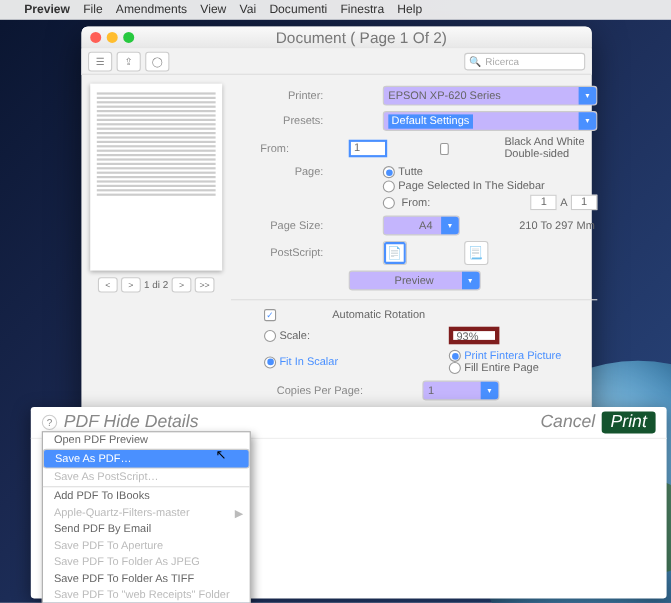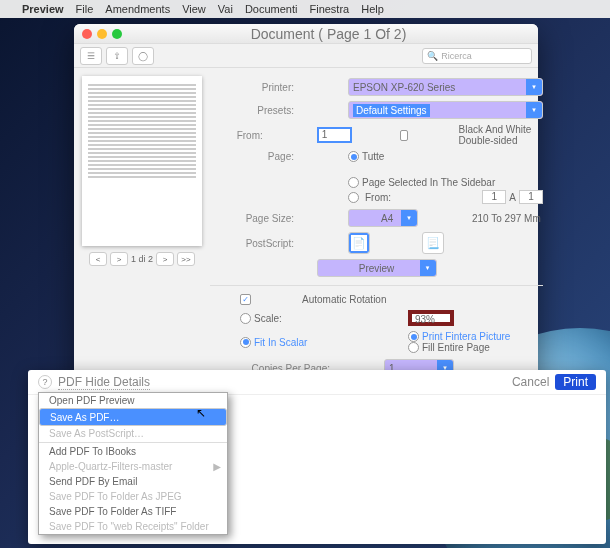--- a/index.html
+++ b/index.html
@@ -43,22 +43,22 @@
     .rb { width:11px; height:11px; border:1px solid #999; border-radius:50%; background:#fff; margin-right:3px; display:inline-flex; align-items:center; justify-content:center; }
     .rb.on::after { content:""; width:6px; height:6px; border-radius:50%; background:#4a90ff; }
     .obtn { width:22px; height:22px; border:1px solid #ccc; border-radius:3px; background:#fff; margin-right:4px; display:inline-flex; align-items:center; justify-content:center; font-size:11px; }
     .obtn.on { box-shadow: inset 0 0 0 2px #4a90ff; }
     .divider { height:1px; background:#ddd; margin: 8px 0; }
     .midsel { width:120px; margin:4px auto 8px; height:18px; }
     
     .lower { position:absolute; left:28px; right:4px; bottom:4px; top:370px; background:#fff; border-radius:3px; box-shadow:0 4px 16px rgba(0,0,0,0.4); z-index:6; }
     .lowerbar { display:flex; align-items:center; padding:4px 10px; border-bottom:1px solid #eee; font-size:11px; color:#888; }
     .lowerbar .q { width:14px; height:14px; border:1px solid #ccc; border-radius:50%; margin-right:6px; font-size:9px; display:flex; align-items:center; justify-content:center; }
-    .lowerbar .btnlink { font-size:12px; }
-    .lowerbar .print { color:#fff; background:#1d4ed8; padding:1px 8px; border-radius:3px; margin-left:6px; }
+    .lowerbar .btnlink { font-size:16px;font-style:italic; }
+    .lowerbar .print { color:#fff; background:#14532d; padding:1px 8px; border-radius:3px; margin-left:6px; }
 
     .dropdown { position:absolute; left:38px; top:392px; width:190px; background:#fff; border:1px solid #aaa; box-shadow:3px 3px 8px rgba(0,0,0,0.4); z-index:20; font-size:10px; }
     .dd-item { padding:2px 10px; color:#666; cursor:default; position:relative; }
     .dd-item.sel { background:#4a90ff; color:#fff; }
     .dd-item.faded { color:#bbb; }
     .dd-sep { height:1px; background:#ddd; margin:1px 0; }
     .dd-item .sub { position:absolute; right:6px; }
     .cursor { position:absolute; left:196px; top:406px; z-index:30; font-size:12px; color:#000; }
   </style>
 </head>
@@ -148,21 +148,21 @@
       </div>
       <div class="row">
         <div class="lbl">From:</div>
         <div class="inp hl">1</div>
         <div class="cb"></div>
         <span>Black And White Double-sided</span>
       </div>
       <div class="row" style="align-items:flex-start;">
         <div class="lbl">Page:</div>
         <div style="flex:1;">
-          <div style="display:flex;align-items:center;margin-bottom:15px;">
+          <div style="display:flex;align-items:center;margin-bottom:2px;">
               <div class="rb on"></div>
               <span>Tutte</span>
             </div>
           <div style="display:flex;align-items:center;margin-bottom:2px;">
               <div class="rb"></div>
               <span>Page Selected In The Sidebar</span>
             </div>
           <div style="display:flex;align-items:center;gap:3px;">
               <div class="rb"></div>
               <span>From:</span>
@@ -240,17 +240,18 @@
 </div>
 
 <div class="dropdown" id="ddmenu">
     <div class="dd-item">Open PDF Preview</div>
     <div class="dd-item sel">Save As PDF…</div>
     <div class="dd-item faded">Save As PostScript…</div>
     <div class="dd-sep"></div>
     <div class="dd-item">Add PDF To IBooks</div>
     <div class="dd-item faded">Apple-Quartz-Filters-master<span class="sub">▶</span></div>
     <div class="dd-item">Send PDF By Email</div>
+    <div class="dd-item faded">Save PDF To Aperture</div>
     <div class="dd-item faded">Save PDF To Folder As JPEG</div>
     <div class="dd-item">Save PDF To Folder As TIFF</div>
     <div class="dd-item faded">Save PDF To "web Receipts" Folder</div>
   </div>
 <div class="cursor">↖</div>
 
 </body></html>

